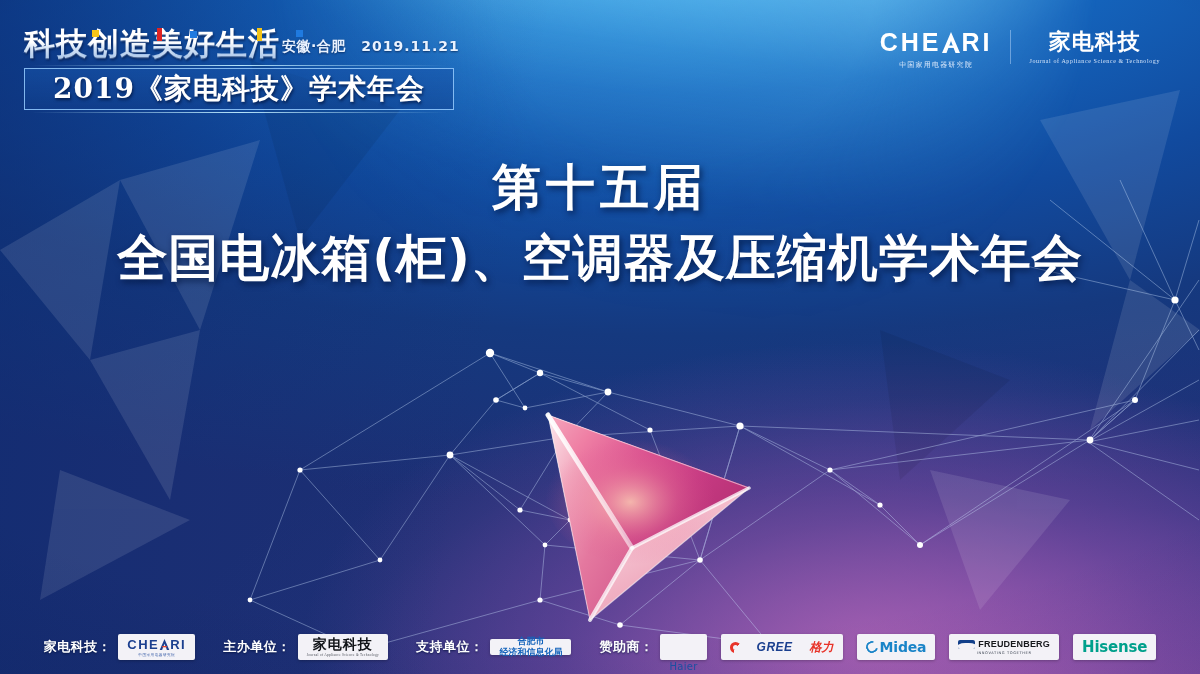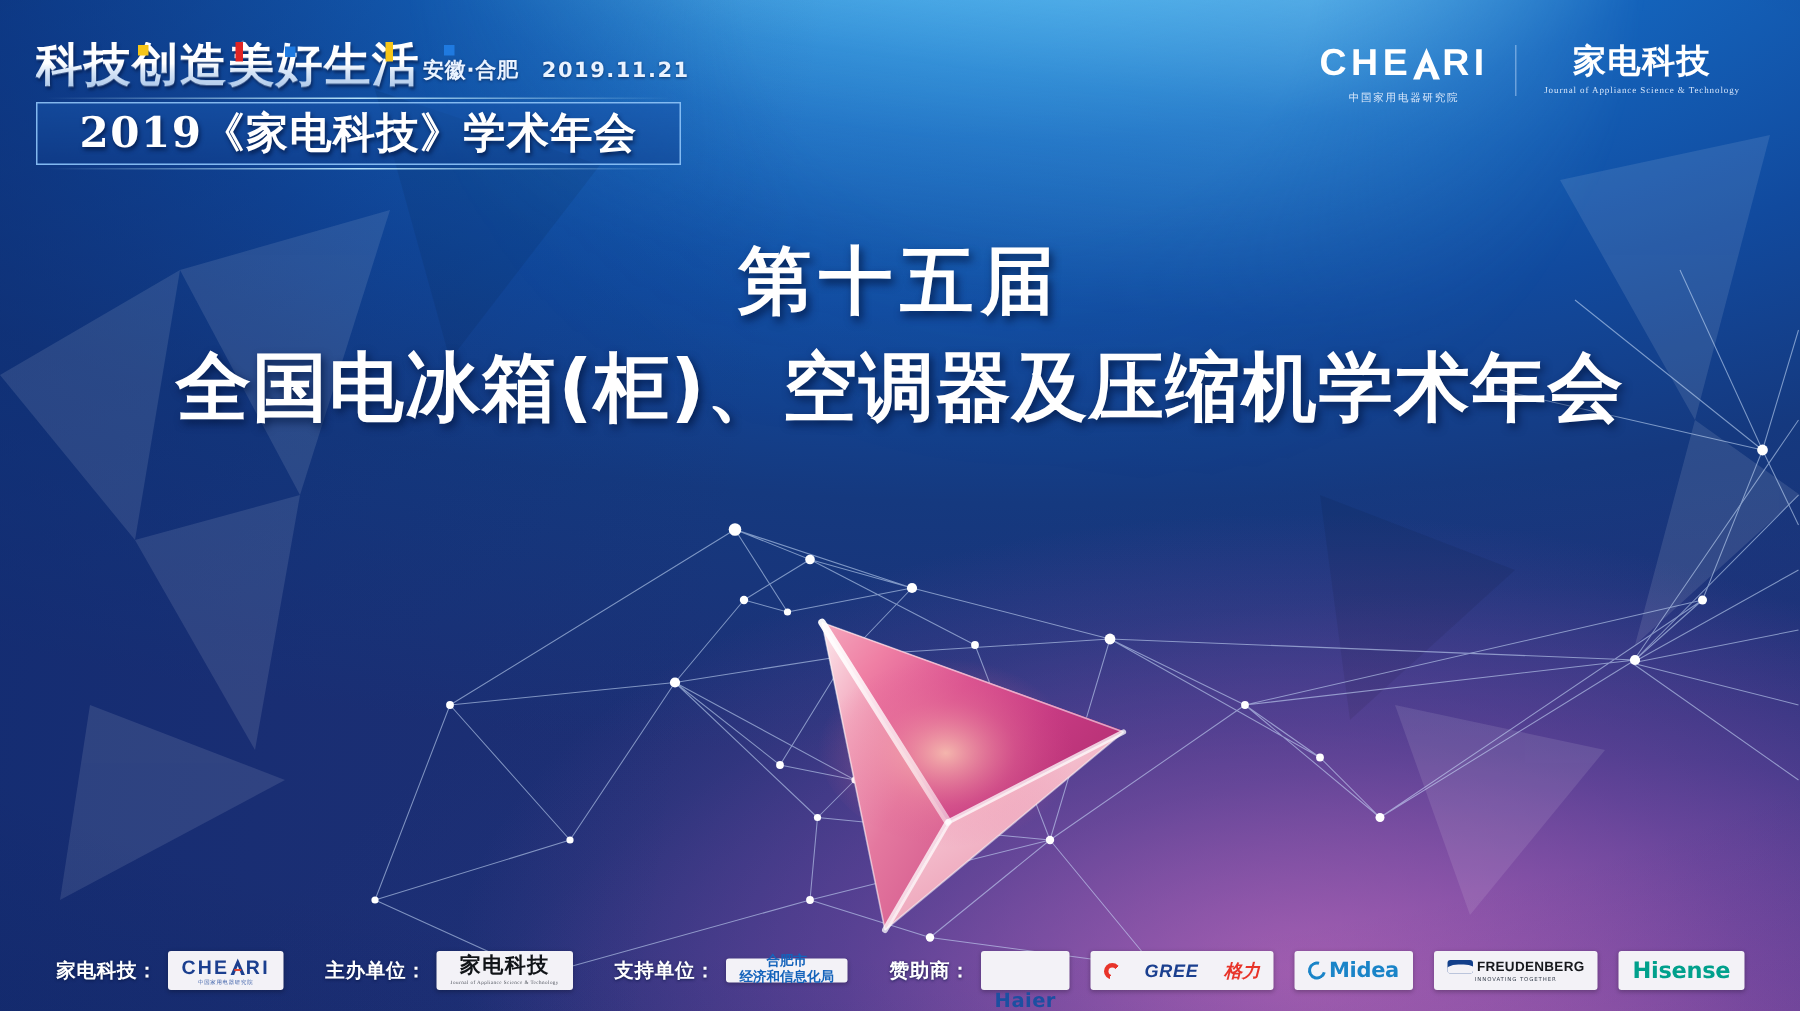--- a/index.html
+++ b/index.html
@@ -172,21 +172,21 @@
     font-size:14px; font-weight:bold; color:#111418; letter-spacing:1px; line-height:1;
   }
   .lc-jdkj-sub { font-size:3.4px; color:#4a4f58; letter-spacing:0.3px; margin-top:2px;
                  font-family:"Liberation Serif",serif; white-space:nowrap; }
   .lc-hefei {
     font-family:"DejaVu Sans","Liberation Sans",sans-serif;
     font-size:9px; font-weight:bold; color:#1463bb; line-height:1.25; text-align:center;
   }
   .lc-haier {
     font-family:"DejaVu Sans","Liberation Sans",sans-serif;
-    font-size:13px; font-weight:bold; color:#1c4fa1; letter-spacing:0.3px; line-height:1;margin-top:40px;
+    font-size:10px; font-weight:normal; color:#1c4fa1; letter-spacing:0.3px; line-height:1;margin-top:40px;
   }
   .lc-gree { display:flex; align-items:center; gap:16px; }
   .gree-mark { width:11px; height:11px; border-radius:50%;
     background:conic-gradient(from 200deg, #e8342a 0deg, #e8342a 210deg, #f3f2f7 210deg, #f3f2f7 360deg);
     position:relative; }
   .gree-mark::after { content:""; position:absolute; left:3px; top:3px; width:5px; height:5px;
     border-radius:50%; background:#f3f2f7; }
   .gree-word { font-family:"Liberation Sans","DejaVu Sans",sans-serif; font-size:12px;
     font-weight:bold; font-style:italic; color:#1a3f8f; letter-spacing:0.5px; line-height:1; }
   .gree-cn { font-family:"DejaVu Serif",serif; font-size:12px; font-weight:bold;

